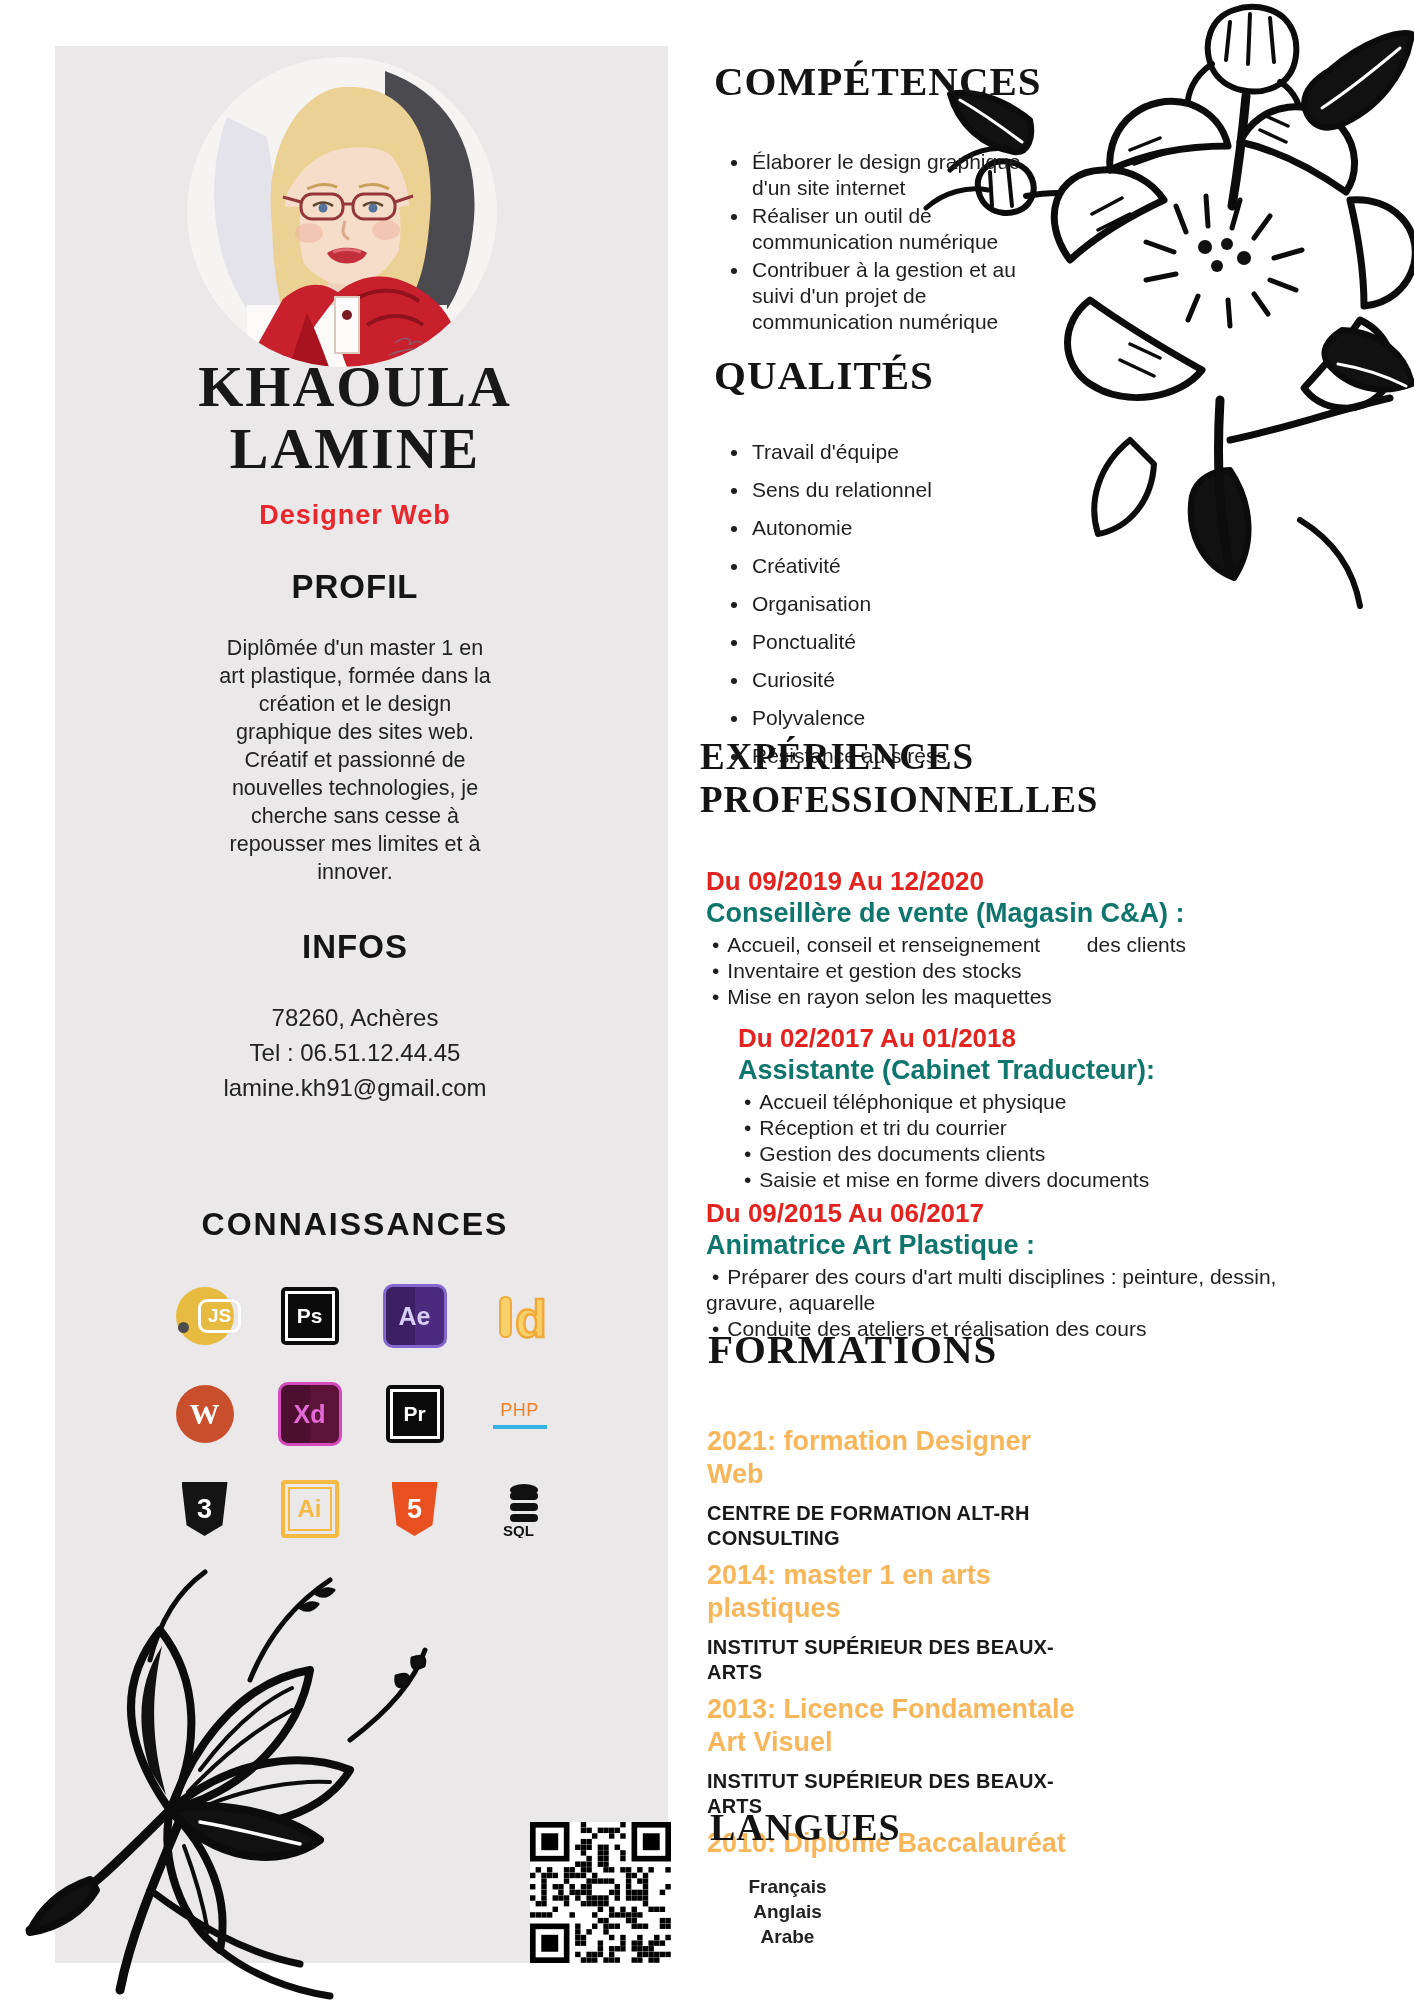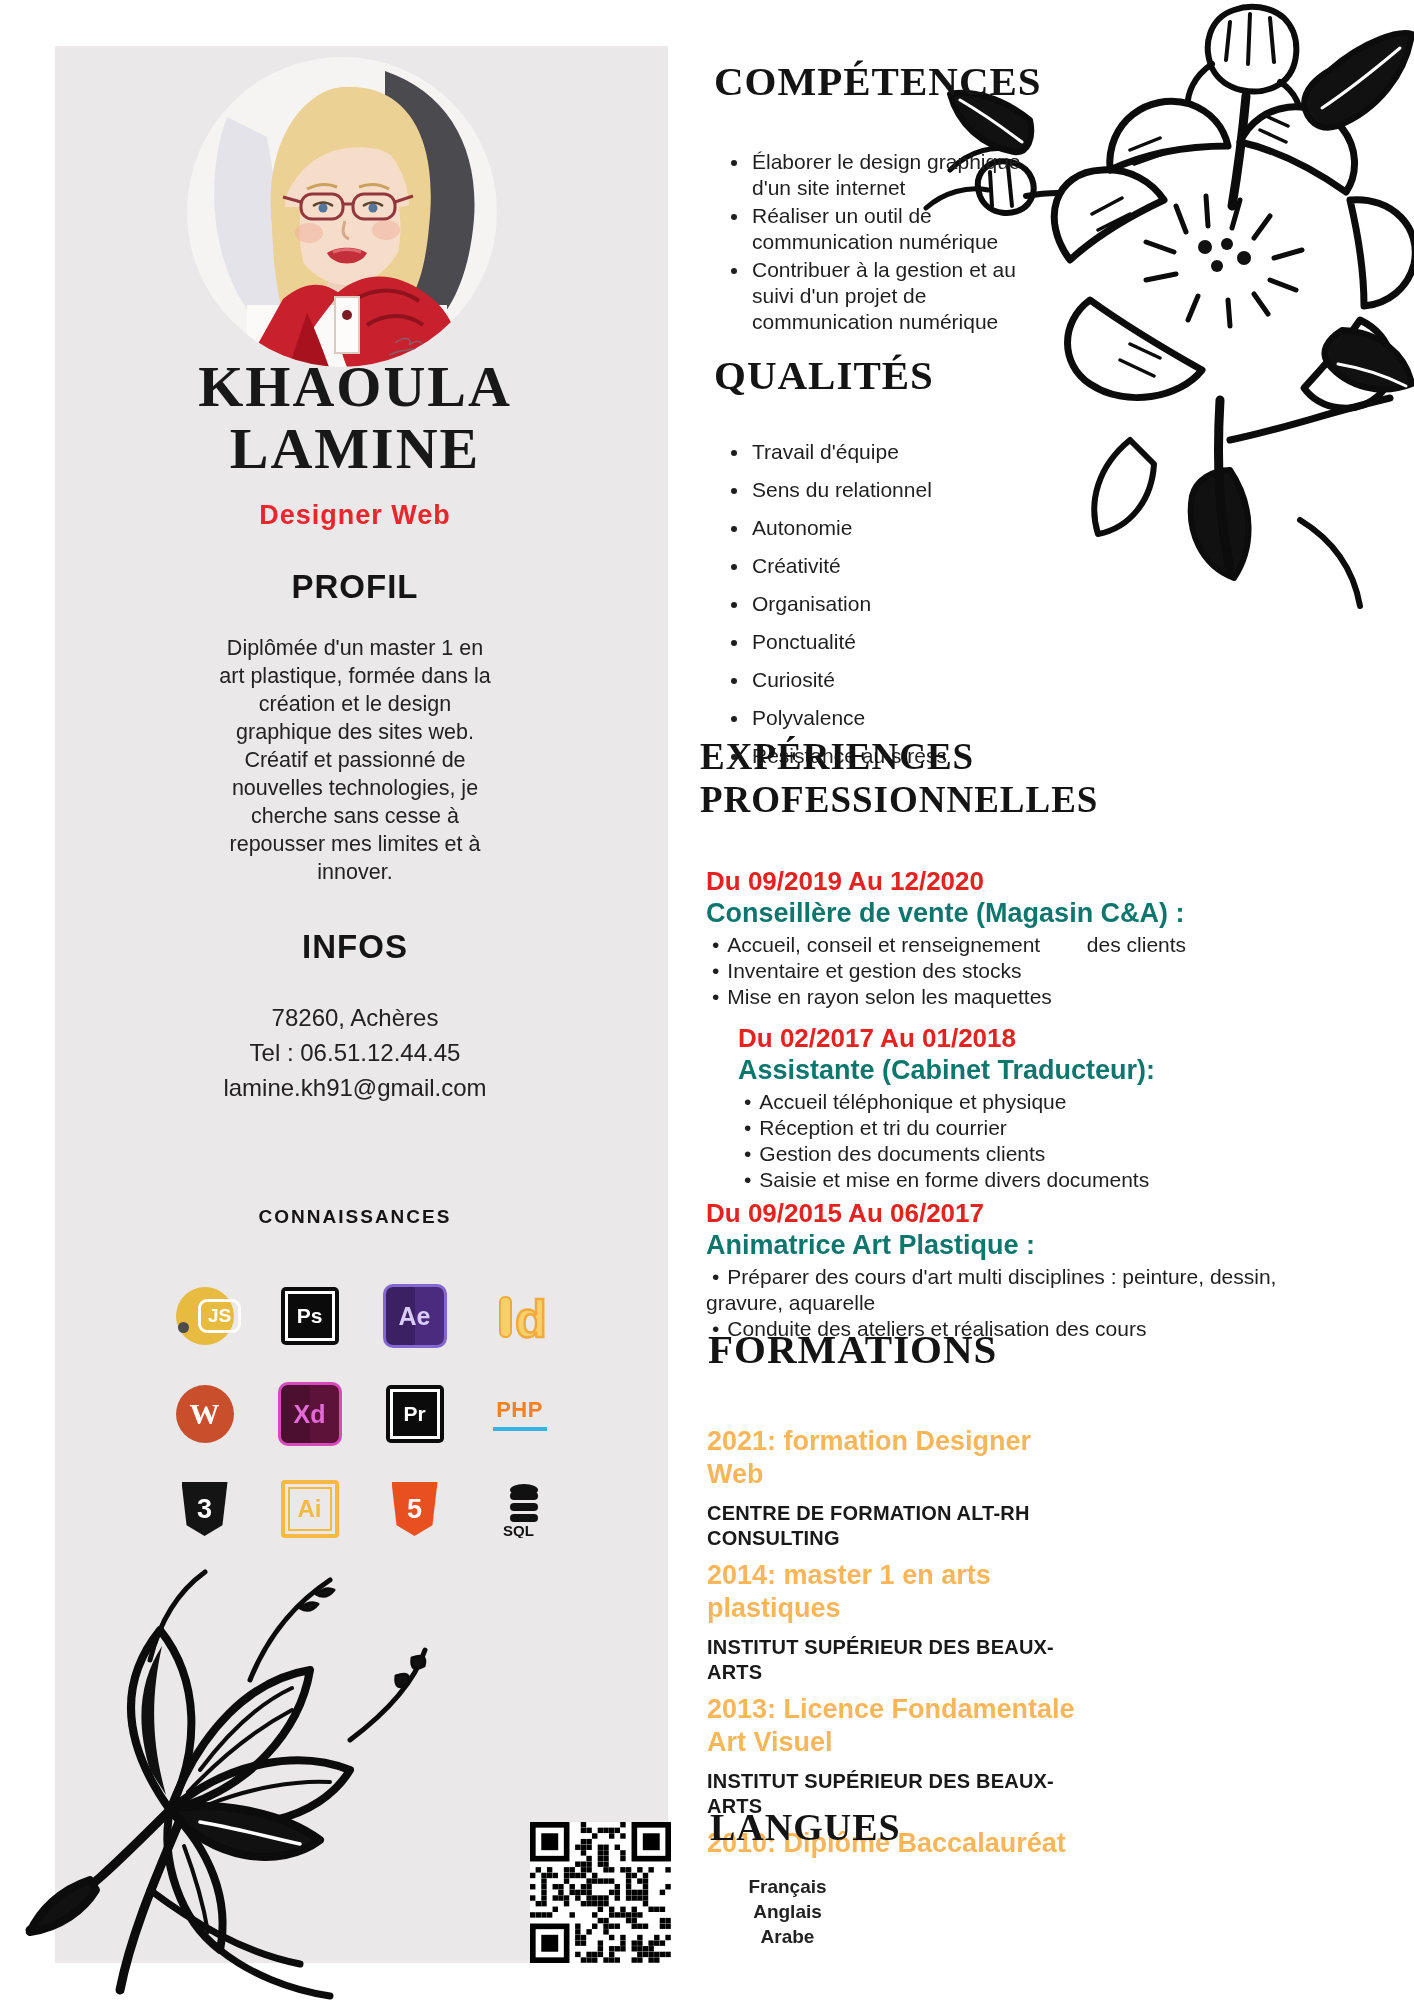--- a/index.html
+++ b/index.html
@@ -10,21 +10,21 @@
   .portrait{position:absolute;left:187px;top:57px;width:310px;height:310px;}
   .name-block{position:absolute;left:75px;top:356px;width:560px;text-align:center;
               font-family:"Liberation Serif","DejaVu Serif",serif;font-weight:700;
               font-size:58px;line-height:62px;letter-spacing:2px;color:#181818;}
   .job-title{position:absolute;left:75px;top:500px;width:560px;text-align:center;
              font-size:27px;font-weight:700;letter-spacing:1px;color:#e8262b;}
   .side-h{position:absolute;left:75px;width:560px;text-align:center;
           font-size:33px;font-weight:800;letter-spacing:1px;color:#151515;}
   #profil-h{top:568px;}
   #infos-h{top:928px;}
-  #connaissances-h{top:1206px;font-size:19px;letter-spacing:2px;}
+  #connaissances-h{top:1206px;font-size:32px;letter-spacing:2px;}
   .profil-text{position:absolute;left:95px;top:634px;width:520px;text-align:center;
                font-size:21.5px;line-height:28px;white-space:pre-wrap;color:#222;}
   .contact{position:absolute;left:95px;top:1000px;width:520px;text-align:center;
            font-size:24px;line-height:35px;color:#222;}
   
   .skills{position:absolute;left:152px;top:1284px;width:420px;display:grid;
           grid-template-columns:repeat(4,1fr);row-gap:34px;justify-items:center;align-items:center;}
   .ic{width:58px;height:58px;display:flex;align-items:center;justify-content:center;
       font-weight:800;position:relative;}
   .ic.js{background:#e6bb3f;border-radius:50%;}
@@ -33,21 +33,21 @@
   .ic.dark-sq{background:#0b0b0b;border-radius:5px;}
   .dark-frame{width:44px;height:44px;border:3px solid #fff;display:flex;align-items:center;
               justify-content:center;color:#fff;font-size:21px;}
   .ic.ae{background:linear-gradient(90deg,#3b2164 50%,#4a2b7d 50%);
          border:3px solid #8468cf;border-radius:10px;color:#d9ccf7;font-size:25px;}
   .ic.xd{background:linear-gradient(90deg,#4c0f2f 50%,#5c1239 50%);
          border:3px solid #d44bbc;border-radius:10px;color:#e46ad8;font-size:25px;}
   .ic.wp{background:#c94f2c;border-radius:50%;color:#fff;font-size:30px;
          font-family:"Liberation Serif","DejaVu Serif",serif;font-weight:700;}
   .ic.phpic{flex-direction:column;}
-  .php-t{color:#f4801f;font-size:22px;font-weight:700;letter-spacing:0.5px;}
+  .php-t{color:#f4801f;font-size:18px;font-weight:400;letter-spacing:0.5px;}
   .php-u{width:54px;height:4px;background:#36b2e4;margin-top:4px;}
   .shield{width:46px;height:54px;display:flex;align-items:center;justify-content:center;
           clip-path:polygon(0 0,100% 0,89% 80%,50% 100%,11% 80%);color:#fff;font-size:27px;font-weight:800;}
   .shield.css3{background:#141414;}
   .shield.html5{background:#e8501f;}
   .ic.ai{border:4px solid #f6b942;box-shadow:inset 0 0 0 3px #eae8e9, inset 0 0 0 5px #f6b942;
          border-radius:4px;color:#f6b942;font-size:24px;width:50px;height:50px;}
   
   .sec{position:absolute;left:700px;width:680px;}
   .serif-h{font-family:"Liberation Serif","DejaVu Serif",serif;font-weight:700;color:#141414;

